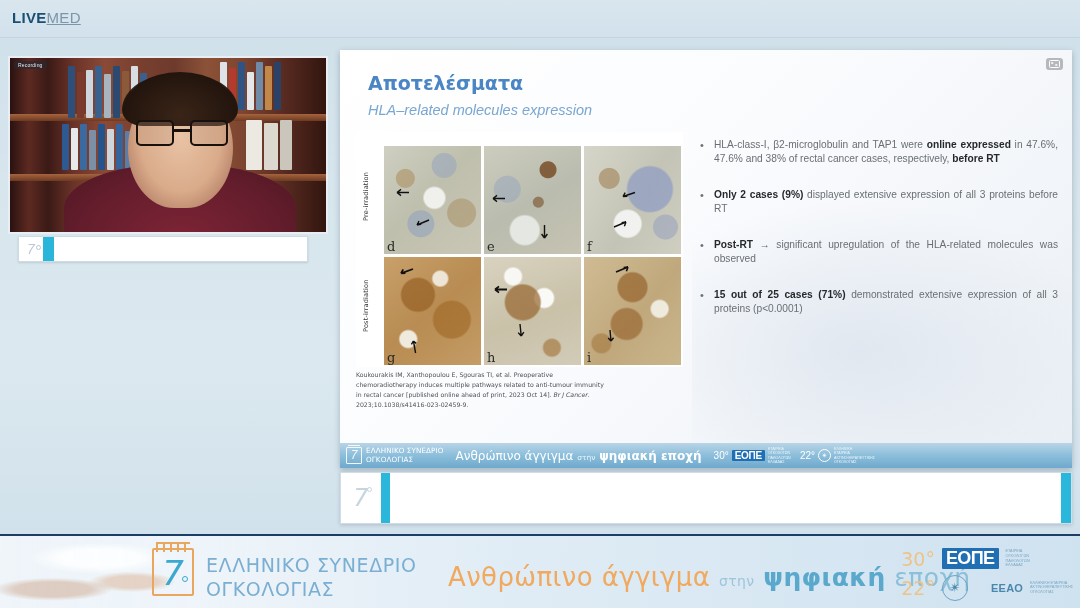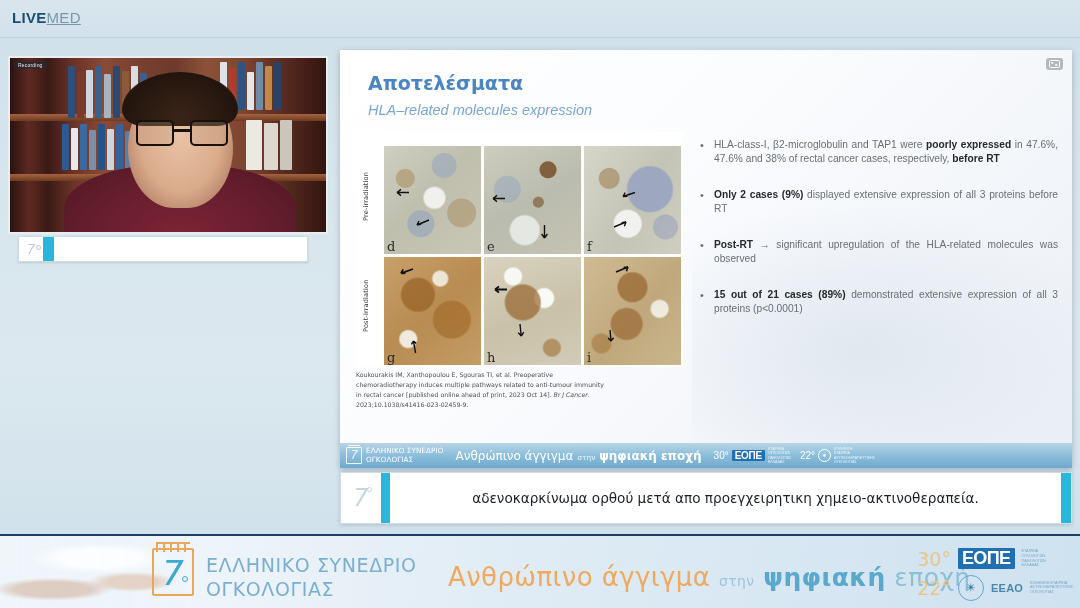--- a/index.html
+++ b/index.html
@@ -366,21 +366,21 @@
   .bb-row .num { font-size: 19px; color: #eec389; font-family:"DejaVu Sans",sans-serif; }
   .bb-eope {
     background:#1f6fb2; color:#fff; font-size:18px; font-weight:bold;
     padding: 0 4px; letter-spacing:-.6px; border-radius:1px;
   }
   .bb-sub { font-size: 3.8px; line-height:1.2; color:#7aa7c4; max-width:40px; }
   .bb-seal {
     width: 26px; height: 26px; border-radius:50%; border:1.4px solid #6ba3c7;
     display:flex; align-items:center; justify-content:center; font-size:13px; color:#4a87ad;
   }
-  .bb-eelo { font-size: 11px; font-weight:bold; color:#4a87ad; letter-spacing:.3px; }
+  .bb-eelo { font-size: 11px; font-weight:bold; color:#4a87ad; letter-spacing:.3px;margin-left:16px; }
 </style>
 </head>
 <body>
 
 <div id="header">
   <div id="logo">
     <span class="live">LIVE</span><span class="med">MED</span>
   </div>
 </div>
 
@@ -547,33 +547,33 @@
       <div>chemoradiotherapy induces multiple pathways related to anti-tumour immunity</div>
       <div>
         <span>in rectal cancer [published online ahead of print, 2023 Oct 14]. </span><span class="it">Br J Cancer</span><span>.</span>
       </div>
       <div>2023;10.1038/s41416-023-02459-9.</div>
     </div>
 
     <div id="bullets">
         <div class="bullet">
           <div class="dot">•</div>
-          <div class="btxt"><span>HLA-class-I, β2-microglobulin and TAP1 were </span><b>poorly expressed</b><span> in 47.6%, 47.6% and 38% of rectal cancer cases, respectively, </span><b>before RT</b></div>
+          <div class="btxt"><span>HLA-class-I, β2-microglobulin and TAP1 were </span><b>online expressed</b><span> in 47.6%, 47.6% and 38% of rectal cancer cases, respectively, </span><b>before RT</b></div>
         </div>
         <div class="bullet">
           <div class="dot">•</div>
           <div class="btxt"><b>Only 2 cases (9%)</b><span> displayed extensive expression of all 3 proteins before RT</span></div>
         </div>
         <div class="bullet">
           <div class="dot">•</div>
           <div class="btxt"><b>Post-RT</b><span> → significant upregulation of the HLA-related molecules was observed</span></div>
         </div>
         <div class="bullet">
           <div class="dot">•</div>
-          <div class="btxt"><b>15 out of 21 cases (89%)</b><span> demonstrated extensive expression of all 3 proteins (p&lt;0.0001)</span></div>
+          <div class="btxt"><b>15 out of 25 cases (71%)</b><span> demonstrated extensive expression of all 3 proteins (p&lt;0.0001)</span></div>
         </div>
       </div>
   </div>
 
   <div id="slide-footer">
     <div id="sf-left">
       <div class="mini-badge">7</div>
       <div id="sf-congress">
         <div>ΕΛΛΗΝΙΚΟ ΣΥΝΕΔΡΙΟ</div>
         <div>ΟΓΚΟΛΟΓΙΑΣ</div>
@@ -604,21 +604,20 @@
 </div>
 
 <div id="caption">
   <div class="badge7">
     <span>7</span>
     <span class="ring"></span>
   </div>
   <div class="cyanbar"></div>
   <div class="ctxt">
     <div>
-      <div>αδενοκαρκίνωμα ορθού μετά απο προεγχειρητικη χημειο-ακτινοθεραπεία.</div>
     </div>
   </div>
   <div class="cyanbar right"></div>
 </div>
 
 <div id="brandbar">
   <div id="bb-photo"></div>
   <div id="bb-fade"></div>
   <div id="bb-badge">
     <span>7</span>

